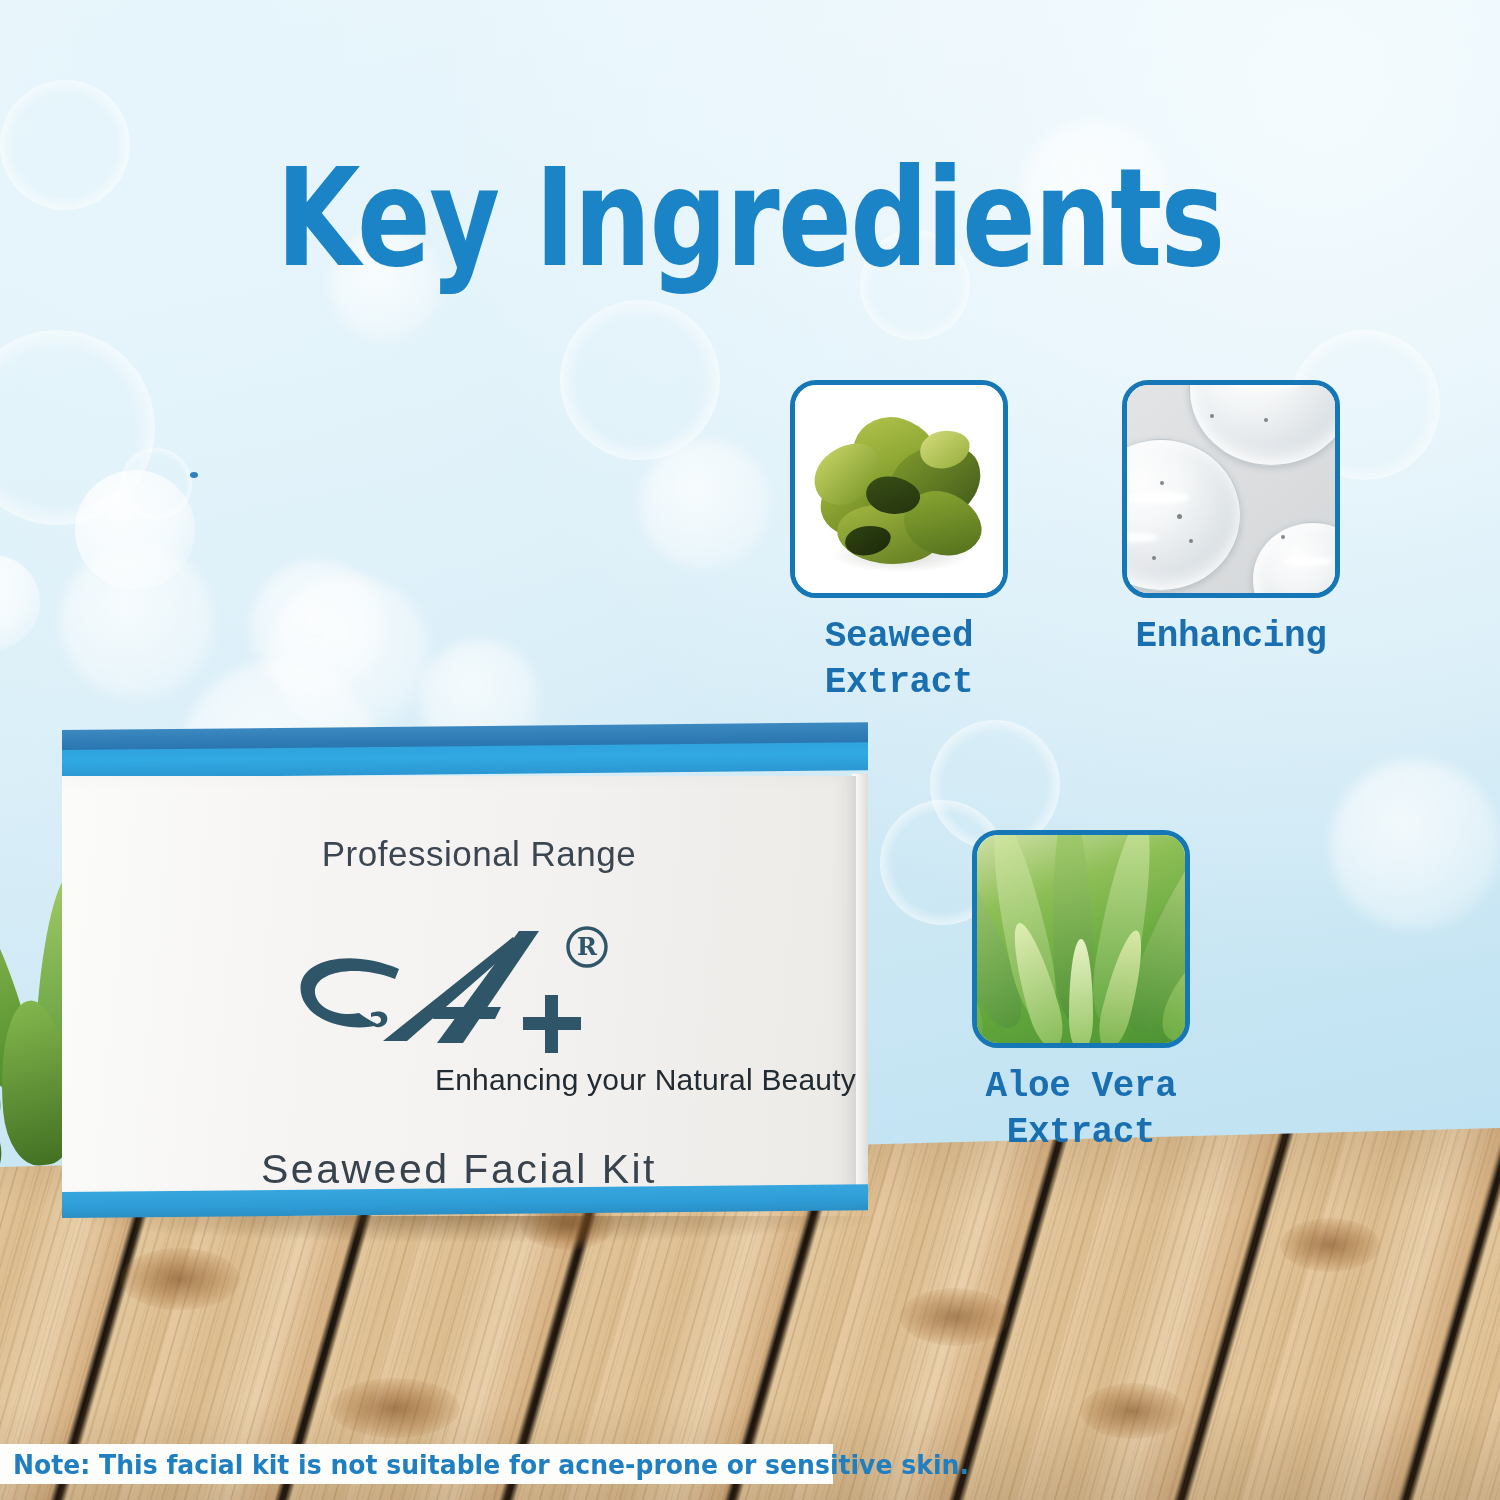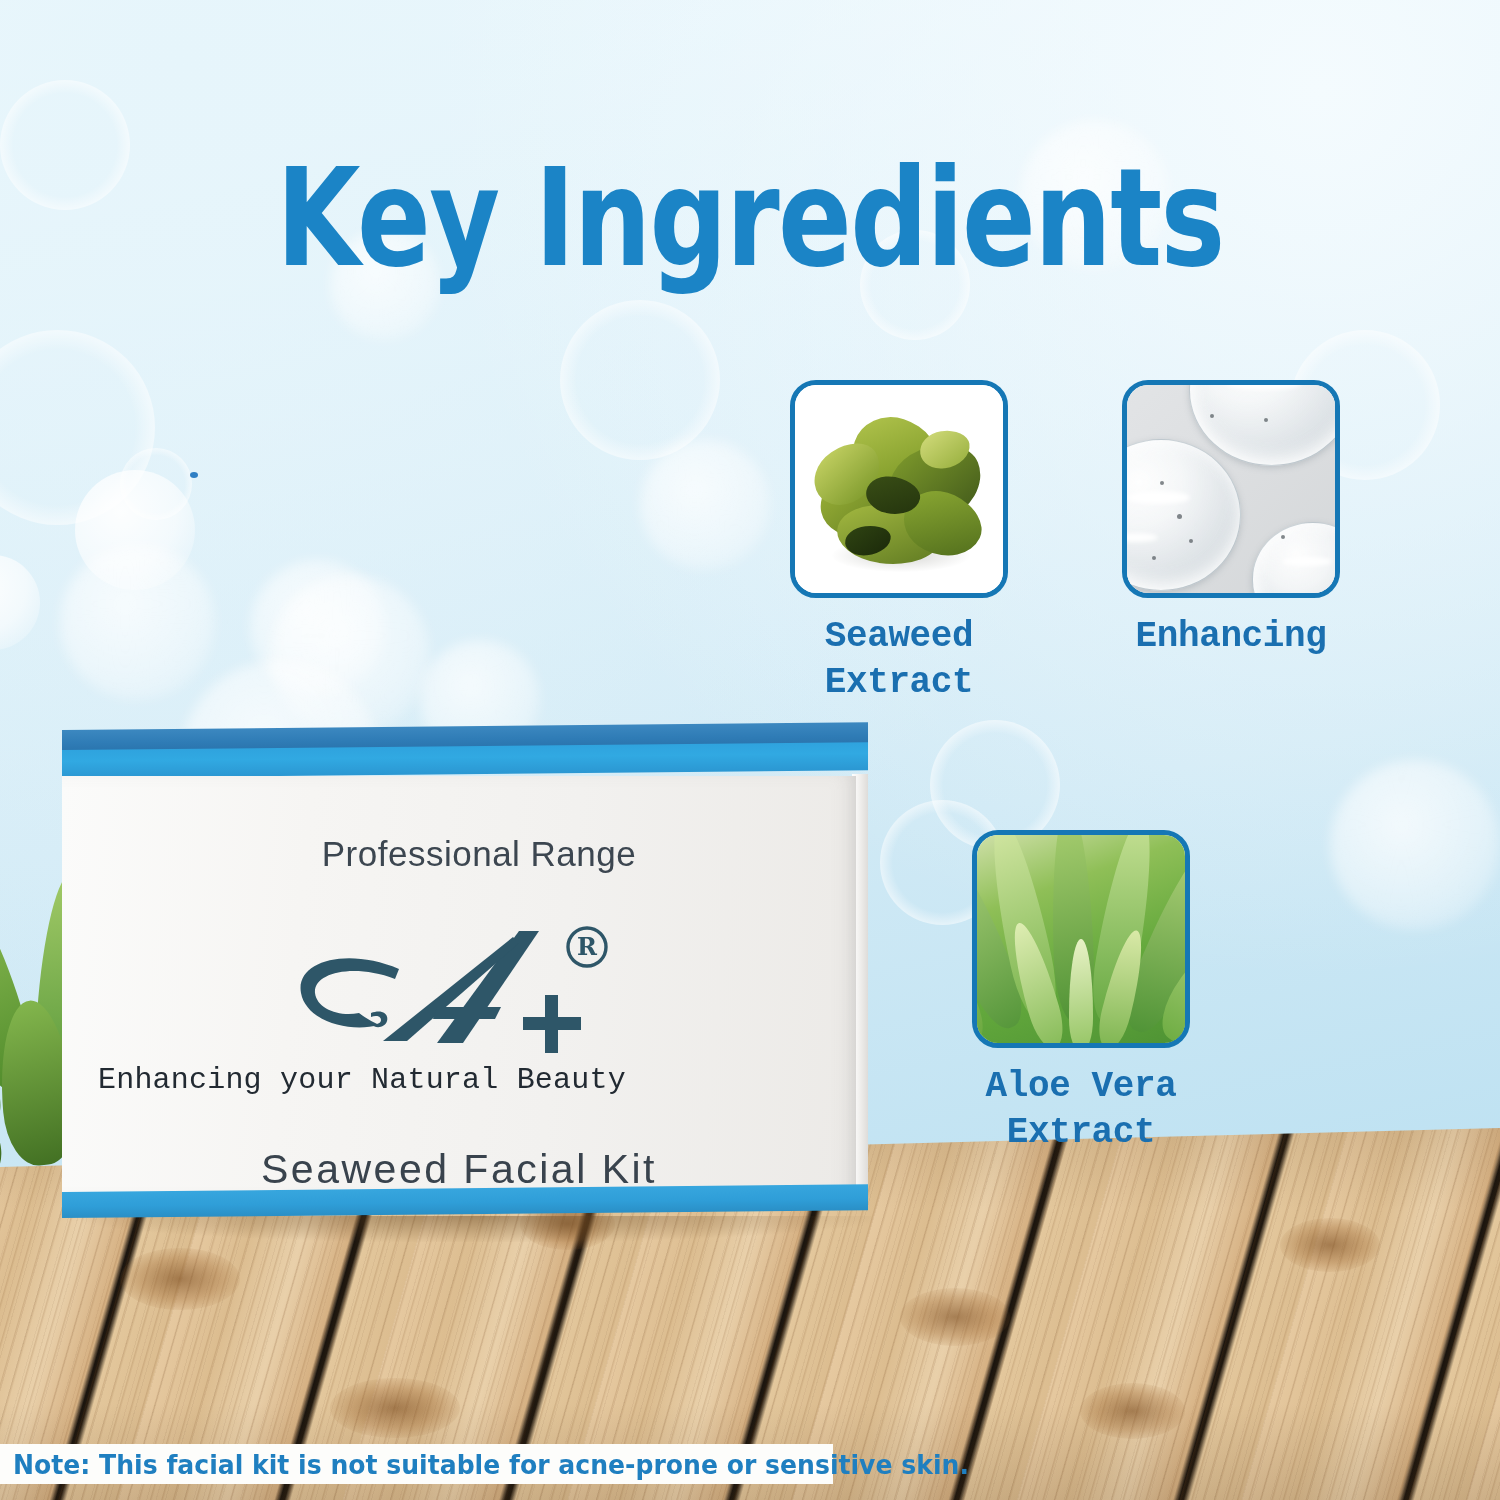--- a/index.html
+++ b/index.html
@@ -148,22 +148,22 @@
     position:absolute;left:20px;top:486px;width:790px;height:26px;
     background:radial-gradient(ellipse at 50% 0%, rgba(90,60,26,.42) 0%, rgba(90,60,26,0) 74%);
   }
 
   .label{position:absolute;left:0;top:46px;width:794px;height:422px;}
   .lbl-top{
     position:absolute;left:0;top:58px;width:794px;text-align:center;
     font-family:"Liberation Sans", sans-serif;font-size:35px;color:#3c4650;letter-spacing:.5px;margin-left:20px;
   }
   .lbl-tag{
-    position:absolute;left:0;top:287px;width:794px;text-align:left;
-    font-family:Liberation Mono, monospace;font-size:30px;color:#222a32;letter-spacing:.2px;margin-left:36px;
+    position:absolute;left:0;top:287px;width:794px;text-align:right;
+    font-family:Liberation Sans, sans-serif;font-size:30px;color:#222a32;letter-spacing:.2px;
   }
   .lbl-prod{
     position:absolute;left:0;top:370px;width:794px;text-align:center;
     font-family:"Liberation Sans", sans-serif;font-size:41px;color:#39434d;letter-spacing:2.5px;
   }
   #logo{position:absolute;left:225px;top:145px;width:350px;height:135px;}
 
   
   #note{
     position:absolute;left:0;top:1444px;width:833px;height:40px;

